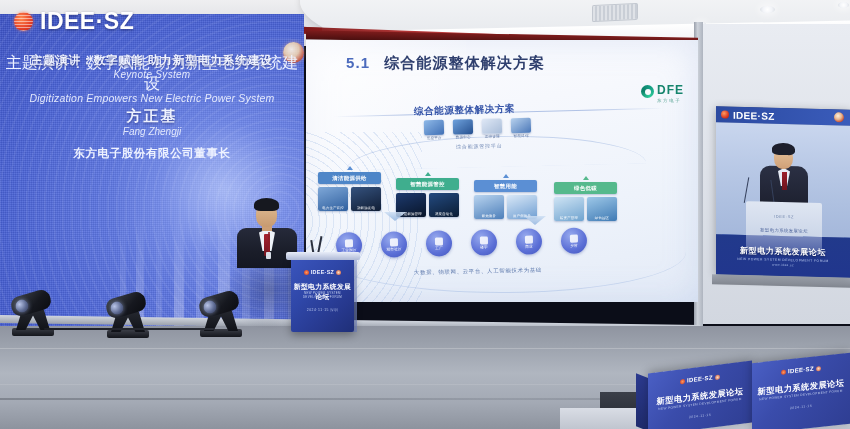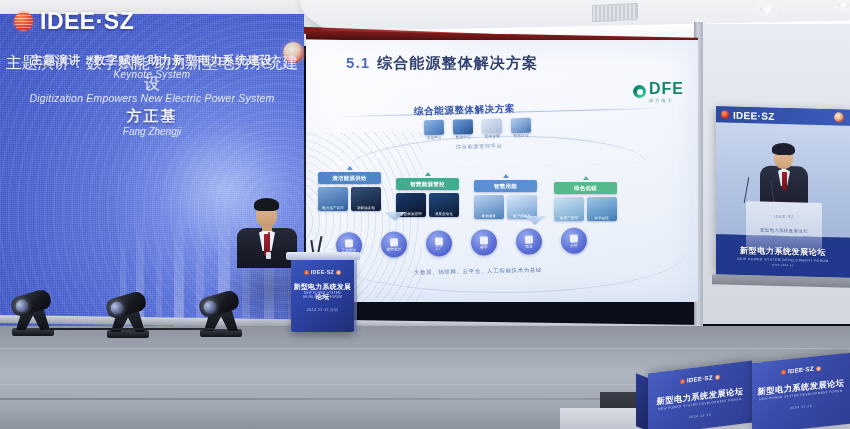--- a/index.html
+++ b/index.html
@@ -113,31 +113,31 @@
     background:linear-gradient(180deg,#7d1c1c,#4a0f0f);transform:skewY(1.1deg);
   }
   .screen-sheen{
     position:absolute;left:-40px;top:-20px;width:200px;height:330px;
     background:linear-gradient(115deg,rgba(255,255,255,.85),rgba(255,255,255,0) 65%);
   }
   .slide-title{
     position:absolute;left:40px;top:14px;color:#2f3f6e;
     font-size:15px;font-weight:700;letter-spacing:1.1px;white-space:nowrap;
   }
-  .slide-title .num{color:#4c6bbd;margin-right:7px;font-weight:700;}
+  .slide-title .num{color:#4c6bbd;margin-right:14px;font-weight:700;}
   .dfe-logo{
     position:absolute;right:14px;top:40px;display:flex;align-items:center;gap:3px;
   }
   .dfe-mark{
     width:13px;height:13px;border-radius:50%;
     background:conic-gradient(from 40deg,#16a085,#2ecc9a,#0d7f68,#16a085);
     position:relative;flex:none;
   }
   .dfe-mark::after{content:"";position:absolute;inset:3.5px;border-radius:50%;background:#f8fafd;}
-  .dfe-word{color:#16856d;font-size:16px;font-weight:700;letter-spacing:1px;line-height:1;}
+  .dfe-word{color:#16856d;font-size:12px;font-weight:700;letter-spacing:1px;line-height:1;}
   .dfe-sub{color:#5aa595;font-size:4.5px;letter-spacing:1.6px;display:block;}
 
   .diag{position:absolute;left:0;top:0;width:392px;height:262px;}
   .diag-head{
     position:absolute;left:108px;top:64px;color:#3554a8;font-size:9.5px;font-weight:700;
     letter-spacing:.6px;white-space:nowrap;transform:rotate(-1.6deg);
   }
   .head-rule{
     position:absolute;left:28px;top:72px;width:330px;height:1px;
     background:linear-gradient(90deg,rgba(120,150,210,0),rgba(120,150,210,.55) 22%,rgba(120,150,210,.55) 78%,rgba(120,150,210,0));
@@ -472,20 +472,21 @@
   <div class="wall-seal"></div>
 
   <div class="wall-text" style="top:53px;">主题演讲：数字赋能 助力新型电力系统建设</div>
   <div class="wall-text wt-cn1" style="top:53px;">主题演讲：数字赋能 助力新型电力系统建设</div>
   <div class="wall-text wt-en1" style="top:68px;">Keynote System</div>
   <div class="wall-text wt-en2" style="top:92px;">Digitization Empowers New Electric Power System</div>
 
   <div class="wall-text wt-name-cn" style="top:107px;">方正基</div>
   <div class="wall-text wt-name-en" style="top:125px;">Fang Zhengji</div>
 
+  <div class="wall-text wt-org-cn" style="top:146px;">东方电子股份有限公司董事长</div>
 
   <div class="screen-frame-top"></div>
   <div class="screen">
     <div class="screen-sheen"></div>
 
     <div class="slide-title">
       <span class="num">5.1</span><span>综合能源整体解决方案</span>
     </div>
 
     <div class="dfe-logo">

